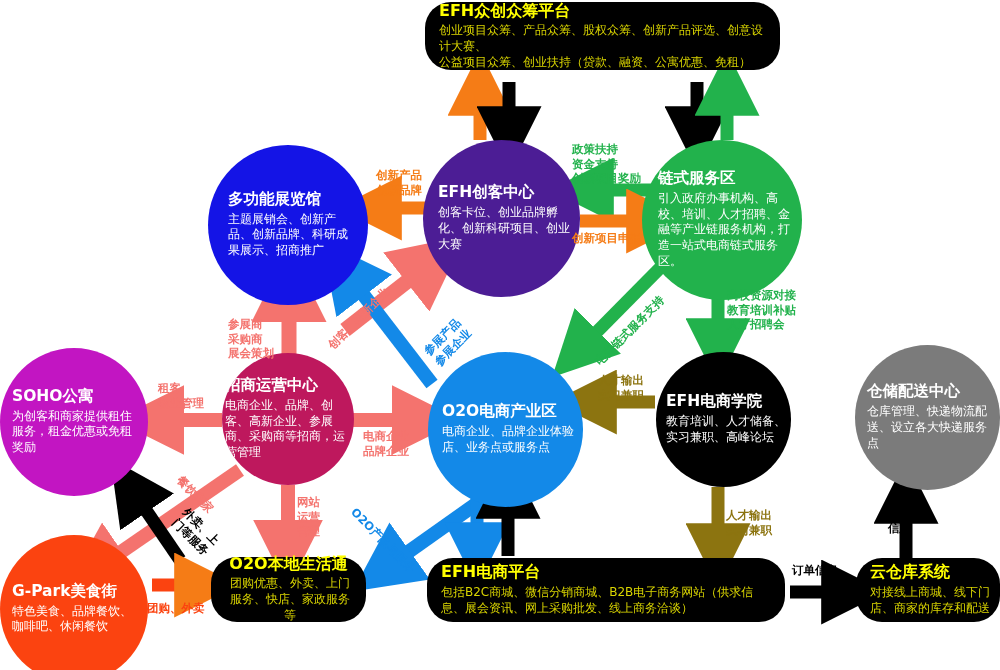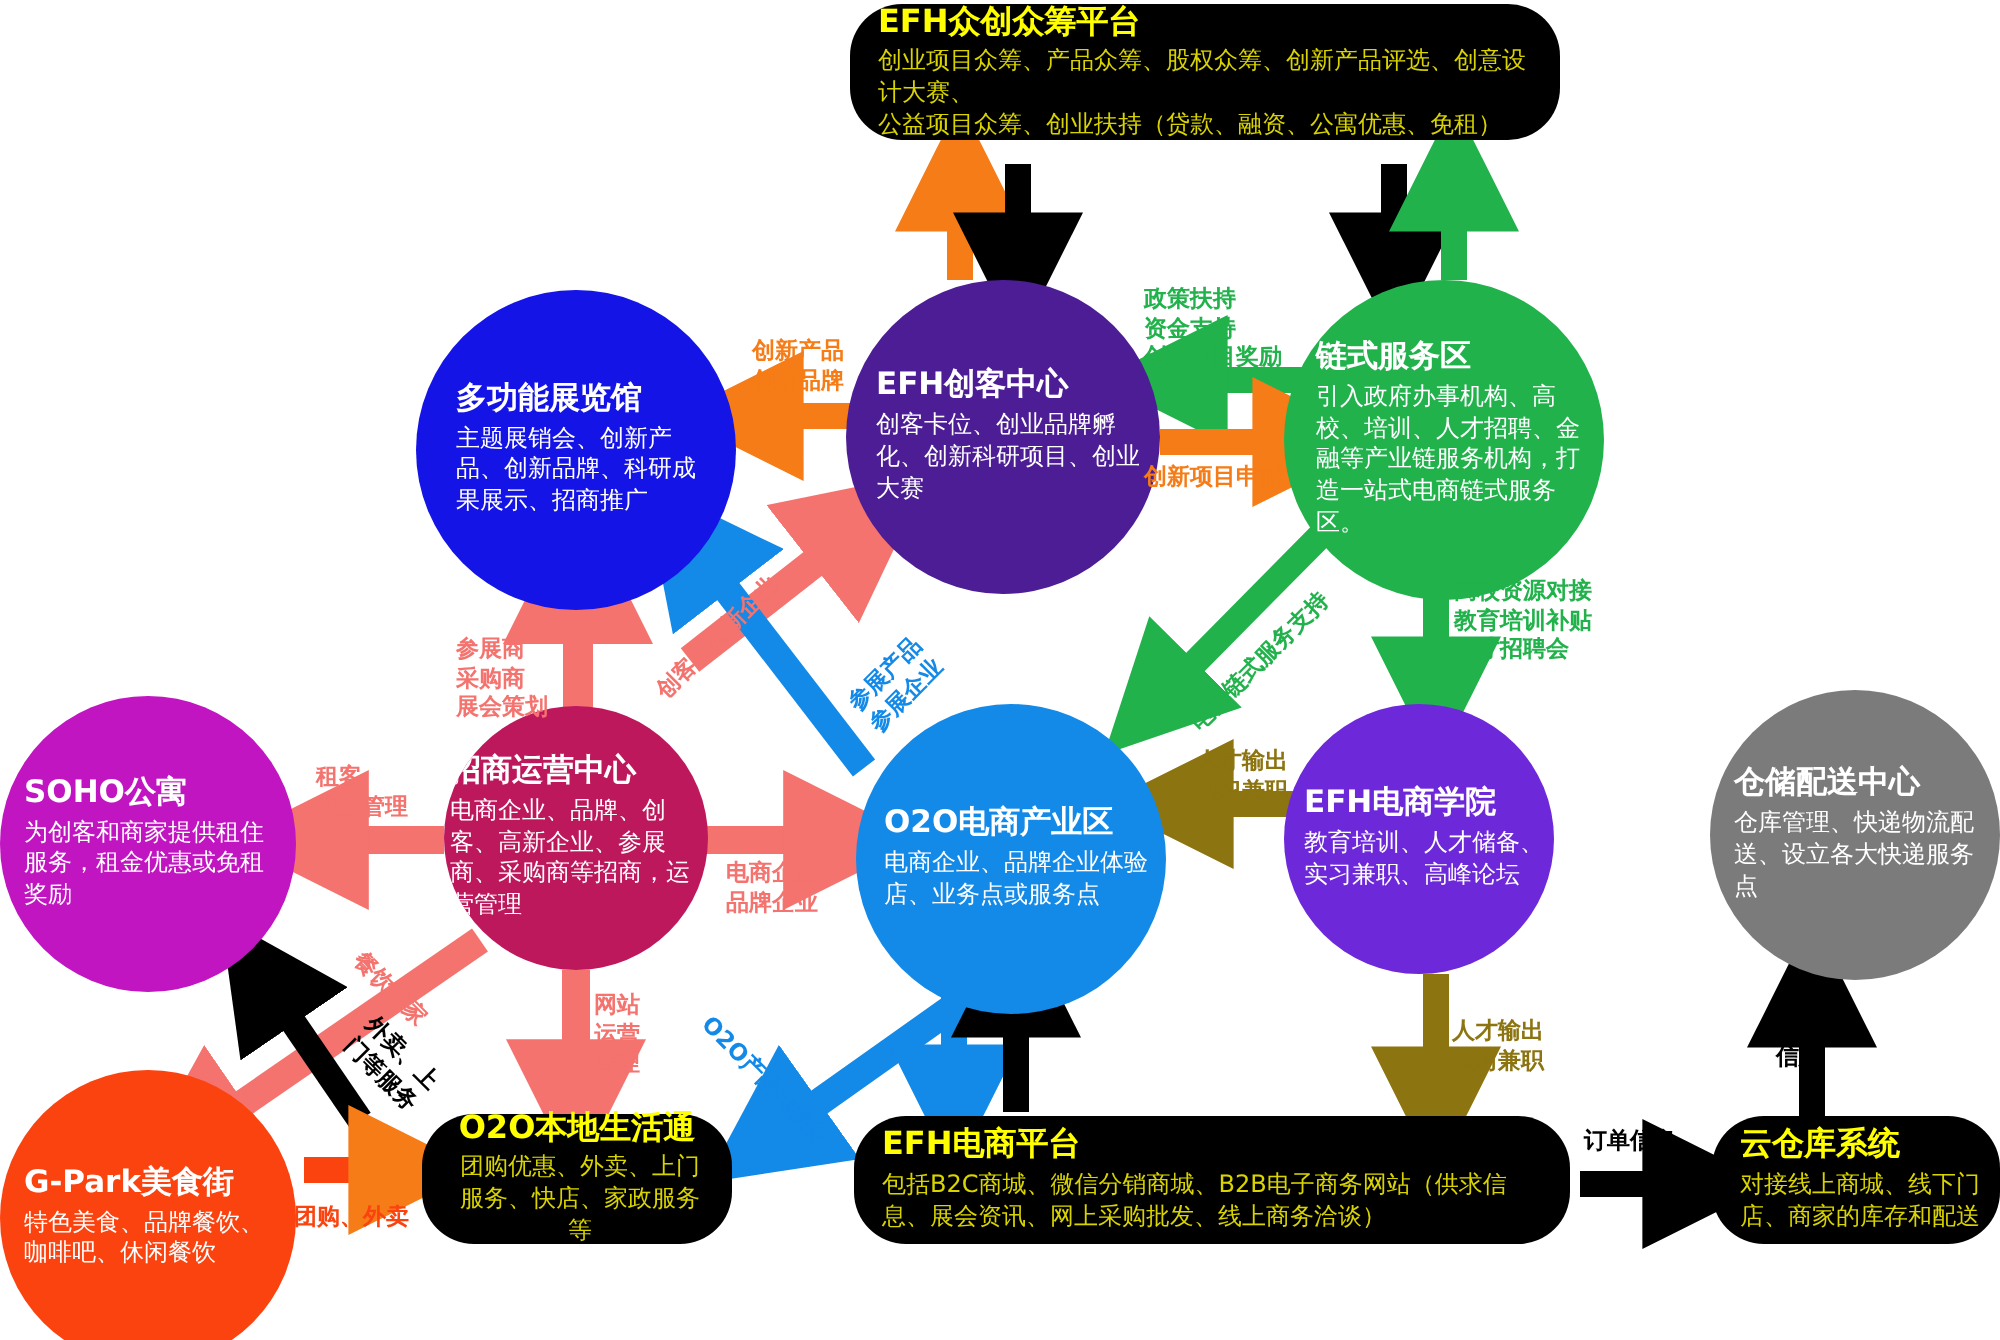--- a/index.html
+++ b/index.html
@@ -161,21 +161,21 @@
   <div class="node circle" style="left:222px; top:353px; width:132px; height:132px; background:#be185d; padding-left:3px;">
     <div class="title c-title">招商运营中心</div>
     <div class="desc c-desc" style="width:127px;">电商企业、品牌、创客、高新企业、参展商、采购商等招商，运营管理</div>
   </div>
 
   <div class="node circle" style="left:428px; top:352px; width:155px; height:155px; background:#1389e8; padding-left:14px;">
     <div class="title c-title">O2O电商产业区</div>
     <div class="desc c-desc" style="width:132px;">电商企业、品牌企业体验店、业务点或服务点</div>
   </div>
 
-  <div class="node circle" style="left:642px; top:352px; width:135px; height:135px; background:#6d28d9; padding-left:10px;">
+  <div class="node circle" style="left:656px; top:352px; width:135px; height:135px; background:#000000; padding-left:10px;">
     <div class="title c-title">EFH电商学院</div>
     <div class="desc c-desc" style="width:122px;">教育培训、人才储备、实习兼职、高峰论坛</div>
   </div>
 
   <div class="node circle" style="left:855px; top:345px; width:145px; height:145px; background:#7b7b7b; padding-left:12px;">
     <div class="title c-title">仓储配送中心</div>
     <div class="desc c-desc" style="width:130px;">仓库管理、快递物流配送、设立各大快递服务点</div>
   </div>
 
   <div class="node circle" style="left:0px; top:535px; width:148px; height:148px; background:#fb4310; padding-left:12px;">

